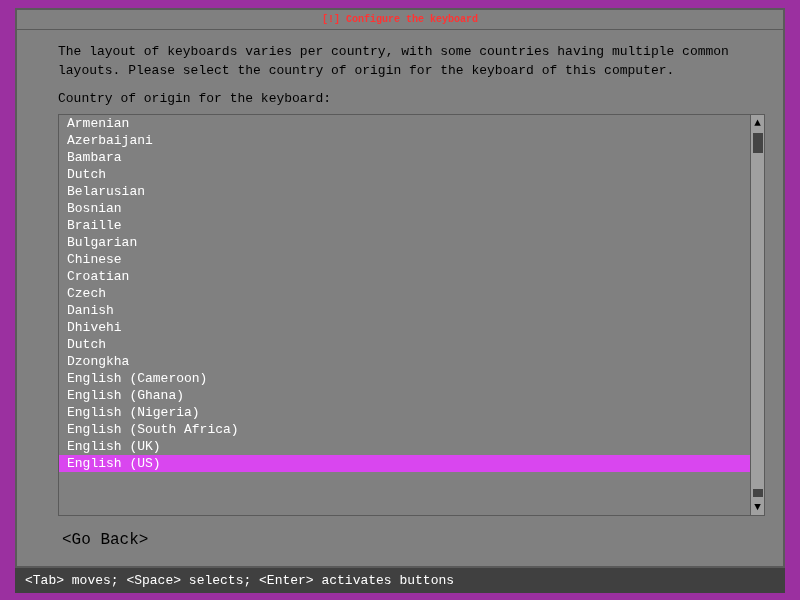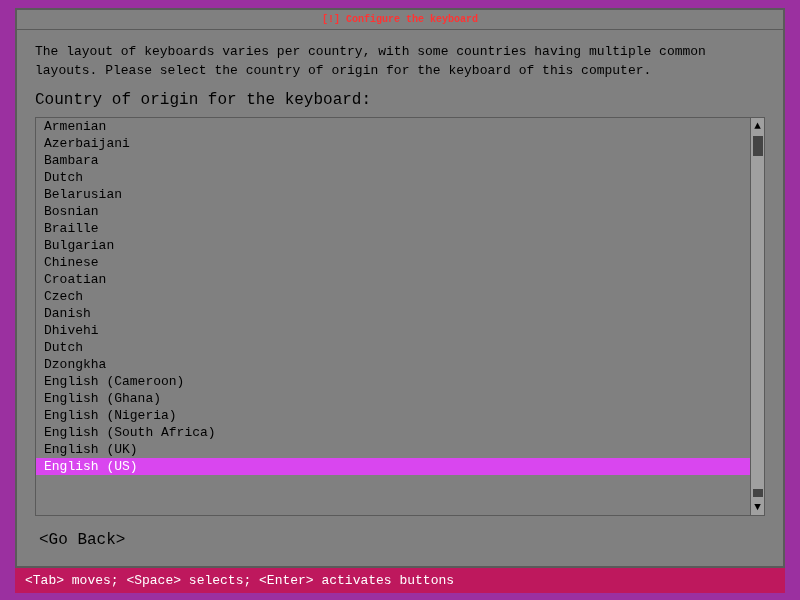--- a/index.html
+++ b/index.html
@@ -36,32 +36,33 @@
       font-size: 10px;
     }
 
     .content-area {
       flex: 1;
       padding: 12px 18px;
       color: #000000;
       display: flex;
       flex-direction: column;
       overflow: hidden;
+      margin-left: 23px;
     }
 
     .description-text {
       color: #000000;
       line-height: 1.5;
       margin-bottom: 10px;
       font-size: 13px;
     }
 
     .country-label {
       margin-bottom: 8px;
-      font-size: 16px;
+      font-size: 13px;
       color: #000000;
     }
 
     .list-container {
       flex: 1;
       display: flex;
       overflow: hidden;
       margin-bottom: 10px;
       border: 1px solid #5a5a5a;
       position: relative;
@@ -72,21 +73,21 @@
       overflow: hidden;
       position: relative;
     }
 
     .list-items {
       width: 100%;
     }
 
     .list-item {
       padding: 1px 8px;
-      color: #000000;
+      color: #ffffff;
       font-size: 13px;
       white-space: nowrap;
     }
 
     .list-item.selected {
       background-color: #d946ef;
       color: #ffffff;
     }
 
     .scrollbar {
@@ -141,21 +142,21 @@
 
     .go-back-btn {
       display: inline-block;
       color: #000000;
       font-size: 16px;
       cursor: pointer;
       padding: 1px 4px;
     }
 
     .status-bar {
-      background-color: #be185d;
+      background-color: #404040;
       color: #ffffff;
       padding: 5px 10px;
       font-size: 13px;
       width: 770px;
       text-align: left;
     }
   </style>
 </head>
 <body>
 

